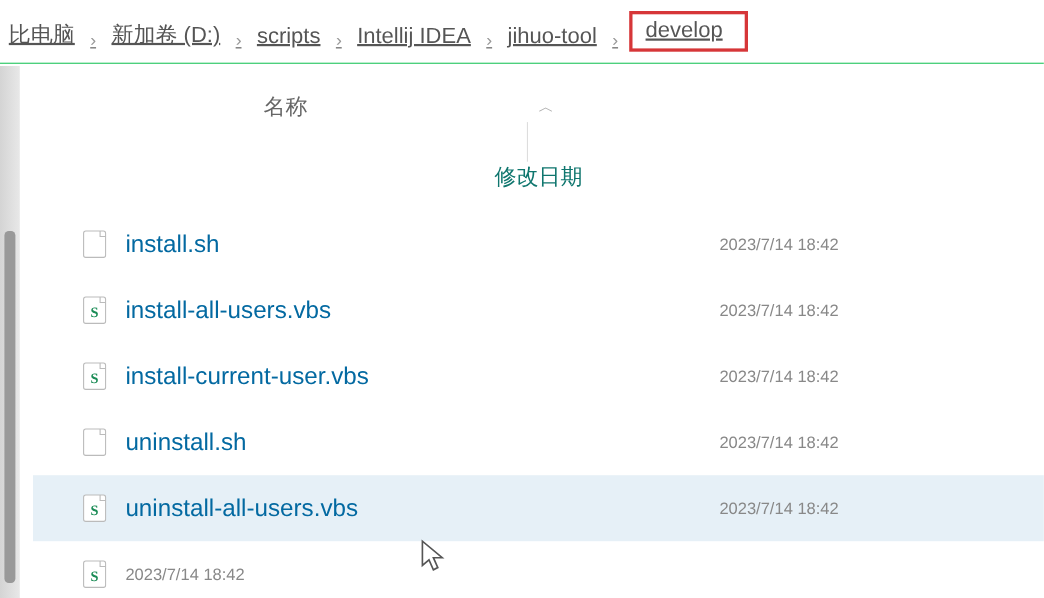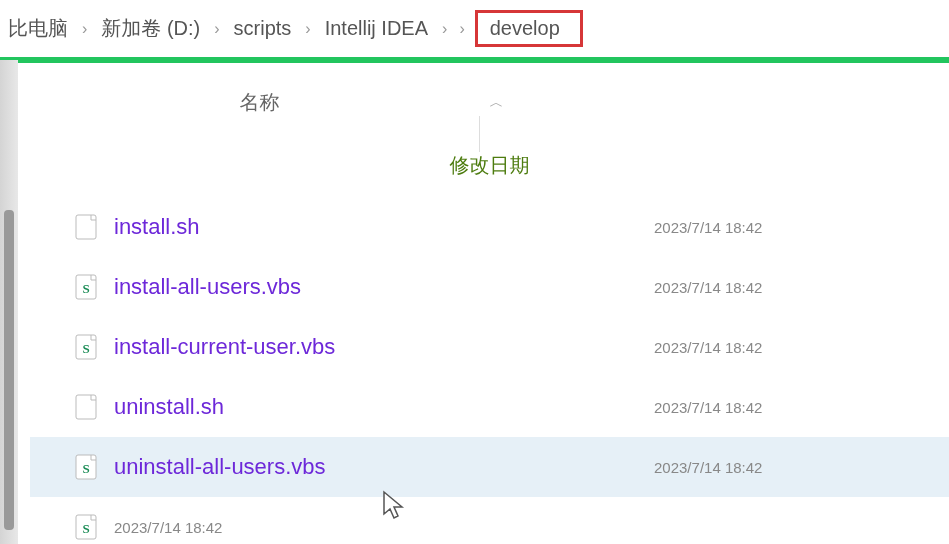--- a/index.html
+++ b/index.html
@@ -10,25 +10,26 @@
     body {
       font-family: "Microsoft YaHei", "Segoe UI", sans-serif;
       background: #ffffff;
       width: 949px;
       height: 544px;
       overflow: hidden;
       color: #555;
     }
     .breadcrumb {
       display: flex;
-      align-items: center;
+      align-items: flex-end;
       padding: 10px 0 10px 0;
       font-size: 20px;
       color: #555;
-      border-bottom: 6px solid #22c55e;
+      border-bottom: 1px solid #22c55e;
+      text-decoration: underline;
     }
     .breadcrumb-item {
       padding: 2px 8px;
       cursor: pointer;
     }
     .breadcrumb-sep {
       color: #999;
       padding: 0 6px;
       font-size: 16px;
     }
@@ -78,21 +79,21 @@
       color: #aaa;
       font-size: 14px;
     }
     .col-sep {
       width: 1px;
       height: 36px;
       background: #ddd;
       margin-right: 20px;
     }
     .col-date-header {
-      color: #4d7c0f;
+      color: #0f766e;
     }
     .file-list {
     }
     .file-row {
       display: flex;
       align-items: center;
       padding: 16px 0 16px 44px;
       font-size: 22px;
       color: #555;
       cursor: pointer;
@@ -104,21 +105,21 @@
       width: 24px;
       height: 28px;
       margin-right: 16px;
       display: flex;
       align-items: center;
       justify-content: center;
       flex-shrink: 0;
     }
     .file-name {
       width: 540px;
-      color: #6d28d9;
+      color: #0369a1;
     }
     .file-date {
       color: #888;
       font-size: 15px;
     }
     .cursor {
       position: absolute;
       left: 380px;
       top: 490px;
       pointer-events: none;
@@ -129,20 +130,21 @@
 
 <div class="breadcrumb">
   <span class="breadcrumb-item">比电脑</span>
   <span class="breadcrumb-sep">›</span>
   <span class="breadcrumb-item">新加卷 (D:)</span>
   <span class="breadcrumb-sep">›</span>
   <span class="breadcrumb-item">scripts</span>
   <span class="breadcrumb-sep">›</span>
   <span class="breadcrumb-item">Intellij IDEA</span>
   <span class="breadcrumb-sep">›</span>
+  <span class="breadcrumb-item">jihuo-tool</span>
   <span class="breadcrumb-sep">›</span>
   <span class="breadcrumb-item breadcrumb-last">develop</span>
 </div>
 
 <div class="sidebar-strip"></div>
 
 <div class="content">
   <div class="header-row">
     <div class="col-name-header">
       <span>名称</span>

